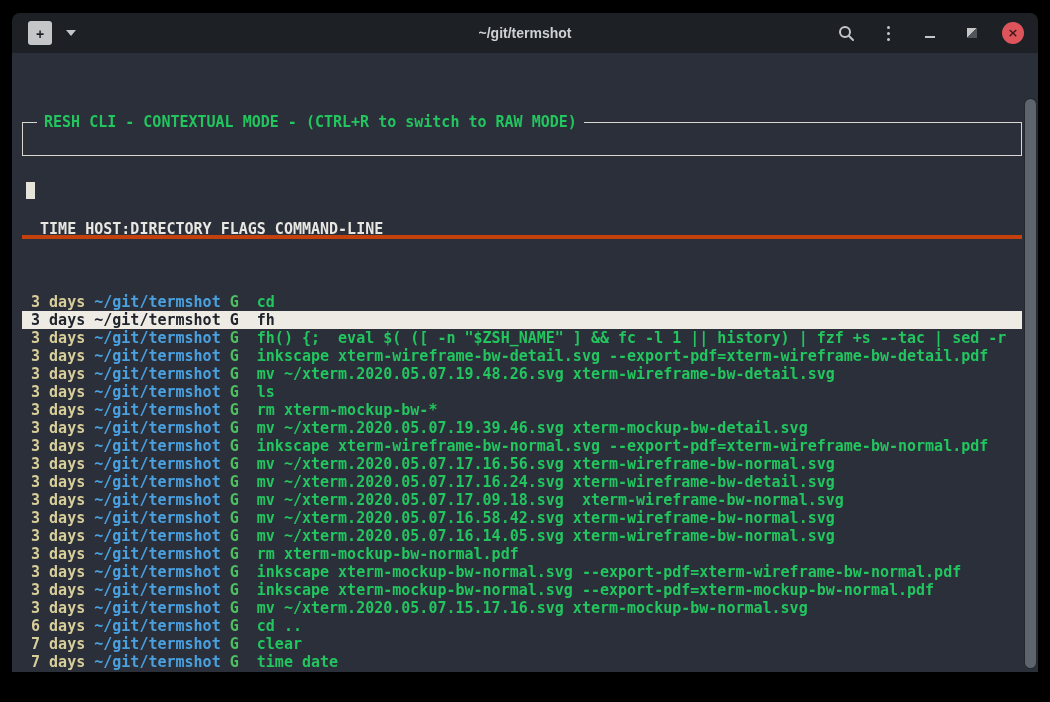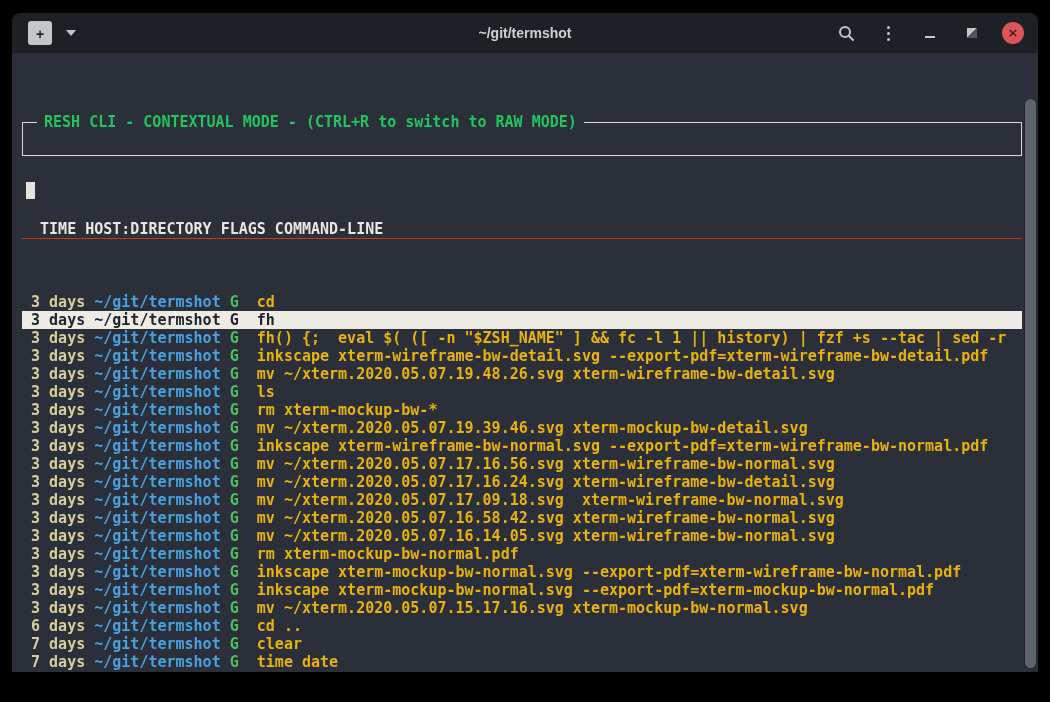--- a/index.html
+++ b/index.html
@@ -41,28 +41,28 @@
     font-family:"DejaVu Sans Mono", monospace;
     font-size:15px; line-height:18px; font-weight:700;
     color:#e9e7e1; white-space:pre;
   }
 
   .search-box { margin-top:9px; height:34px; border:1px solid #d9d7d0; position:relative; }
   .search-box-title { position:absolute; top:-10px; left:14px; padding:0 7px;
     background:var(--terminal-bg,#2a2f3a); color:#22c55e; }
   .cursor { width:9px; height:17px; background:#e6e3da; margin:5px 0 0 3px; }
 
-  .table-header { margin-top:10px; height:19px; border-bottom:1px solid #c2410c; color:#e9e7e1; }
+  .table-header { margin-top:10px; height:19px; border-bottom:4px solid #c2410c; color:#e9e7e1; }
 
   .rows { height:504px; overflow:hidden; }
   .row { height:18px; padding-left:1ch; overflow:hidden; }
   .col-time  { color:var(--time-yellow,#d8ce9a); }
   .col-host  { color:var(--accent-blue,#4aa1e0); }
   .col-flags { color:var(--flag-green,#4cbf5e); }
-  .col-cmd   { color:#eab308; }
+  .col-cmd   { color:#22c55e; }
   .row.selected { background:var(--selection-bg,#edebe3); }
   .row.selected span { color:#20242c; }
 
   
   .scrollbar-track { position:absolute; right:1px; top:45px; bottom:3px; width:13px;
     background:#23272f; border-radius:7px; }
   .scrollbar-thumb { position:absolute; left:1px; right:1px; top:1px; bottom:1px;
     background:#5d646b; border-radius:6px; }
 </style>
 </head>

